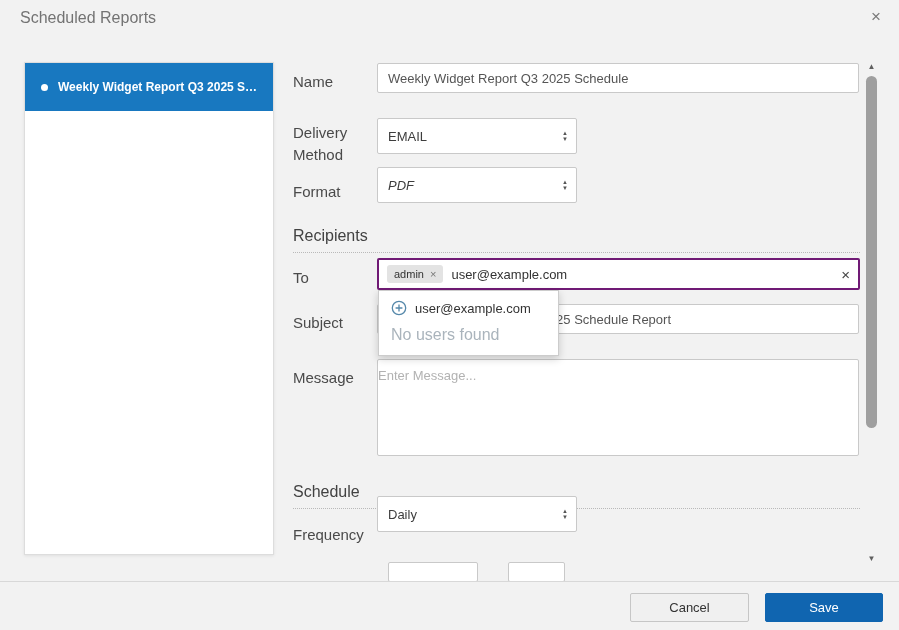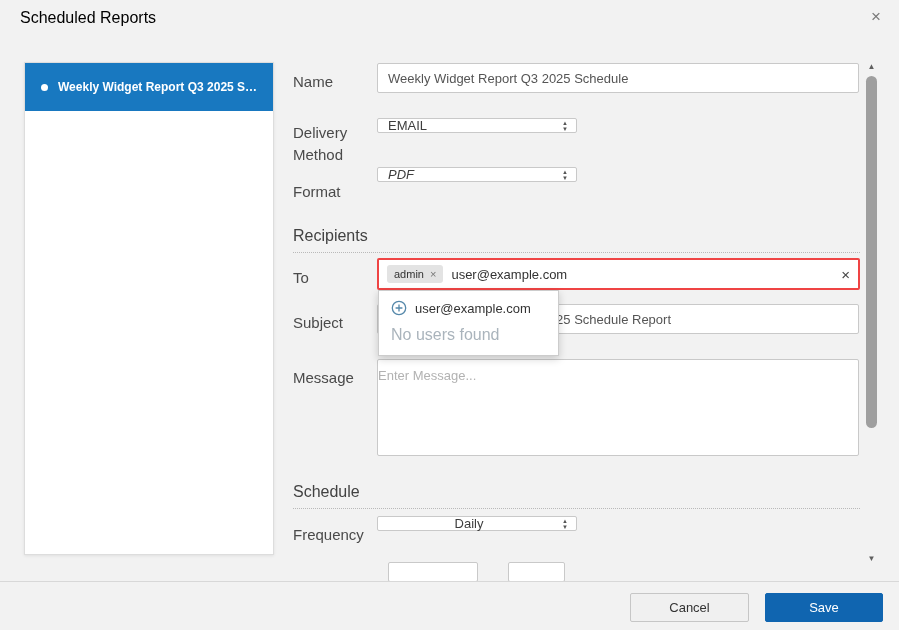--- a/index.html
+++ b/index.html
@@ -1,45 +1,45 @@
 <!DOCTYPE html>
 <html><head>
 <meta charset="utf-8">
 <style>
   * { margin:0; padding:0; box-sizing:border-box; }
   html,body { width:899px; height:630px; font-family:"Liberation Sans", sans-serif; }
   body { background:#f2f2f2; overflow:hidden; }
   .modal { position:relative; width:899px; height:630px; background:#f2f2f2; }
 
   
-  .dlg-title { position:absolute; left:20px; top:9px; font-size:16px; font-weight:400; color:#000000; }
+  .dlg-title { position:absolute; left:20px; top:9px; font-size:16px; font-weight:400; color:#737373; }
   .close-x { position:absolute; right:18px; top:8px; font-size:17px; color:#7a7a7a; cursor:pointer; line-height:1; }
 
   
   .sidebar { position:absolute; left:24px; top:62px; width:250px; height:493px; background:#fff;
              border:1px solid #ddd; box-shadow:0 1px 3px rgba(0,0,0,.08); overflow:hidden; }
   .side-item { display:flex; align-items:center; height:48px; padding:0 14px 0 16px; cursor:pointer; }
   .side-item.selected { background:#1878c0; color:#fff; }
   .bullet { width:7px; height:7px; border-radius:50%; background:#fff; margin-right:10px; flex:0 0 auto; }
   .side-label { font-size:12px; font-weight:700; white-space:nowrap; overflow:hidden; text-overflow:ellipsis; }
 
   
   .lbl { position:absolute; left:293px; width:76px; font-size:15px; color:#4a4a4a; line-height:1.45; }
   .txt-input { position:absolute; left:377px; width:482px; height:30px; border:1px solid #c9c9c9; border-radius:2px;
                background:#fff; padding:0 10px; font-size:13px; color:#555; font-family:"Liberation Sans",sans-serif; outline:none; }
-  .sel { position:absolute; left:377px; width:200px; height:15px; border:1px solid #c9c9c9; border-radius:2px;
+  .sel { position:absolute; left:377px; width:200px; height:36px; border:1px solid #c9c9c9; border-radius:2px;
          background:#fff; font-size:13px; color:#3d3d3d; display:flex; align-items:center; padding:0 26px 0 10px; cursor:pointer; }
   .stepper { position:absolute; right:8px; top:50%; transform:translateY(-50%); display:flex; flex-direction:column;
              font-size:6px; line-height:6px; color:#555; text-align:center; }
   .section-h { position:absolute; left:293px; width:567px; font-size:16px; color:#424242; font-weight:400;
                padding-bottom:7px; border-bottom:1px dotted #b9b9b9; }
 
   
   .tag-input { position:absolute; left:377px; top:258px; width:483px; height:32px; background:#fff;
-               border:2px solid #ef4444; border-radius:2px; display:flex; align-items:center; padding:0 8px; }
+               border:2px solid #701a75; border-radius:2px; display:flex; align-items:center; padding:0 8px; }
   .tag { background:#e3e3e3; border-radius:3px; padding:3px 7px; font-size:11px; color:#333;
          display:flex; align-items:center; margin-right:8px; }
   .tag-x { margin-left:6px; color:#777; font-size:11px; cursor:pointer; }
   .typed { font-size:13px; color:#333; flex:1 1 auto; }
   .clear-x { color:#444; font-size:15px; cursor:pointer; margin-left:6px; }
 
   
   .suggest { position:absolute; left:378px; top:290px; width:181px; background:#fff; border:1px solid #ccc;
              box-shadow:0 3px 8px rgba(0,0,0,.18); z-index:30; }
   .suggest-row { display:flex; align-items:center; gap:8px; padding:9px 12px 6px 12px; font-size:13px; color:#333; cursor:pointer; }
@@ -125,21 +125,21 @@
     </div>
     <div class="suggest-empty">No users found</div>
   </div>
 
   <div class="lbl" style="top:367px;">Message</div>
   <textarea class="msg" placeholder="Enter Message..." style=""></textarea>
 
   <div class="section-h" style="top:483px;">Schedule</div>
 
   <div class="lbl" style="top:524px;">Frequency</div>
-  <div class="sel" style="top:516px;justify-content:center;">
+  <div class="sel" style="top:496px;">
     <span>Daily</span>
     <span class="stepper">
       <span>▲</span>
         <span>▼</span>
     </span>
   </div>
 
   <div class="partial-field" style="left:388px; width:90px;"></div>
   <div class="partial-field" style="left:508px; width:57px;"></div>
 

